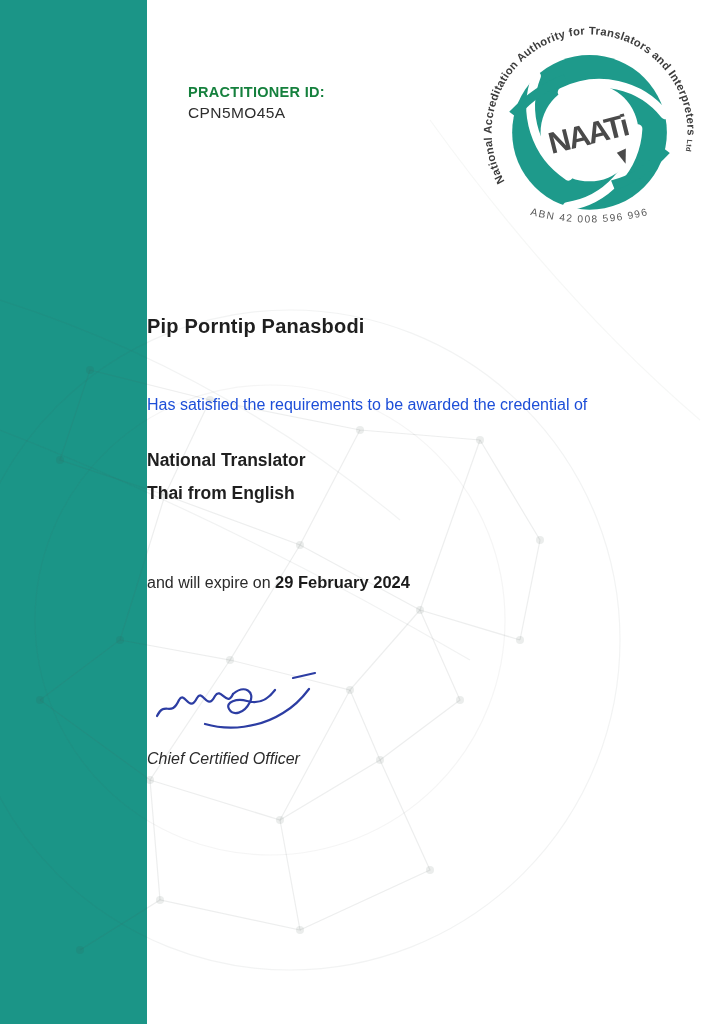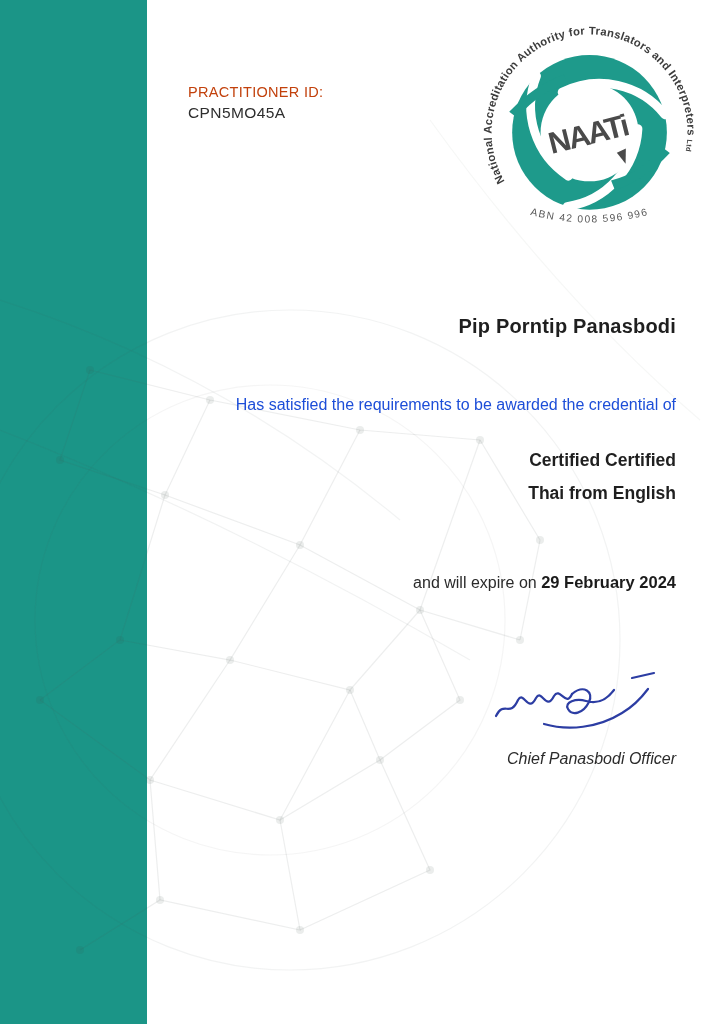--- a/index.html
+++ b/index.html
@@ -14,28 +14,28 @@
   .teal-bar{
     position:absolute;left:0;top:0;bottom:0;width:147px;
     background:#1b9587;z-index:1;
   }
   .net-svg{position:absolute;left:0;top:0;z-index:2;pointer-events:none;}
   .content-layer{position:absolute;inset:0;z-index:3;}
   .practitioner{
     position:absolute;left:188px;top:84px;text-align:left;
   }
   .practitioner .label{
-    font-size:14.5px;font-weight:normal;color:#c2410c;letter-spacing:.3px;
+    font-size:14.5px;font-weight:bold;color:#15803d;letter-spacing:.3px;
   }
   .practitioner .value{
     margin-top:4px;font-size:15.5px;color:#2e2e2e;letter-spacing:.4px;
   }
   .logo-wrap{position:absolute;left:448px;top:10px;width:285px;height:235px;}
   .cblock{
-    position:absolute;left:147px;width:529px;text-align:right;
+    position:absolute;left:147px;width:529px;text-align:left;
   }
   .name{top:315px;font-size:20px;font-weight:bold;color:#1f1f1f;letter-spacing:.2px;}
   .statement{top:396px;font-size:16px;color:#1d4ed8;}
   .cred1{top:450px;font-size:17.5px;font-weight:bold;color:#1f1f1f;}
   .cred2{top:483px;font-size:17.5px;font-weight:bold;color:#1f1f1f;}
   .validline{font-size:16px;color:#2a2a2a;}
   .valid1{top:538px;}
   .valid2{top:573px;}
   .validline b{font-size:16.5px;color:#1b1b1b;}
   .sigwrap{top:668px;}
@@ -140,35 +140,35 @@
         <text font-family="Liberation Sans, sans-serif" font-size="10.5" fill="#5a5a5a" letter-spacing="1.4">
           <textPath href="#abnPath" startOffset="50%" text-anchor="middle">ABN 42 008 596 996</textPath>
         </text>
       </svg>
     </div>
 
     <div class="cblock name">Pip Porntip Panasbodi</div>
 
     <div class="cblock statement">Has satisfied the requirements to be awarded the credential of</div>
 
-    <div class="cblock cred1">Certified Certified</div>
+    <div class="cblock cred1">National Translator</div>
     <div class="cblock cred2">Thai from English</div>
 
     <div class="cblock validline valid2">
       <span>and will expire on </span><b>29 February 2024</b>
     </div>
 
     <div class="cblock sigwrap">
       <svg width="190" height="72" viewBox="0 0 190 72">
         <g stroke="#2c3da3" stroke-width="2.2" fill="none" stroke-linecap="round" stroke-linejoin="round">
           <path d="M10 48 C18 32 24 50 32 32 C38 22 42 46 50 30 C56 20 60 44 68 28 C74 18 80 40 86 26"></path>
           <path d="M86 26 C98 16 108 24 103 34 C97 46 86 48 82 41 C78 34 90 30 100 33 C114 37 122 30 128 22"></path>
           <path d="M58 56 C82 63 112 60 136 45 C148 38 156 29 162 21"></path>
           <path d="M146 10 L168 5"></path>
         </g>
       </svg>
     </div>
 
-    <div class="cblock ceo">Chief Panasbodi Officer</div>
+    <div class="cblock ceo">Chief Certified Officer</div>
 
 
   </div>
 </div>
 
 </body></html>

